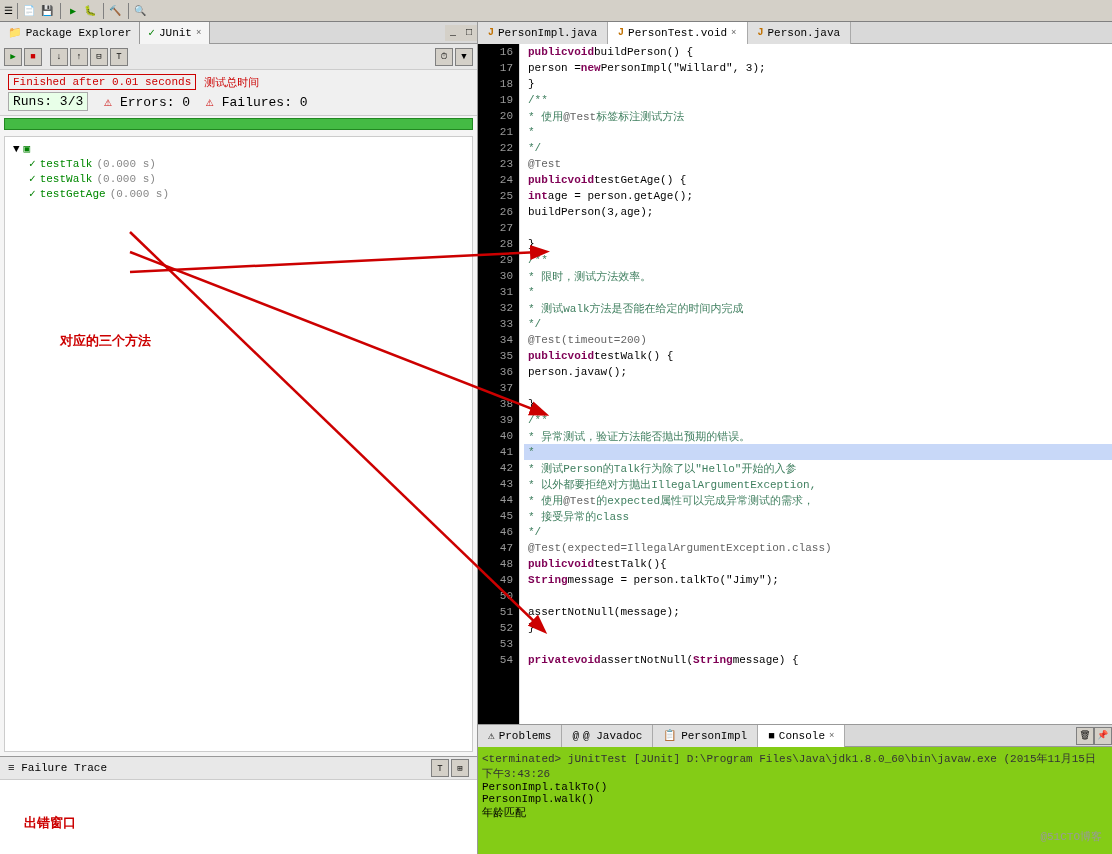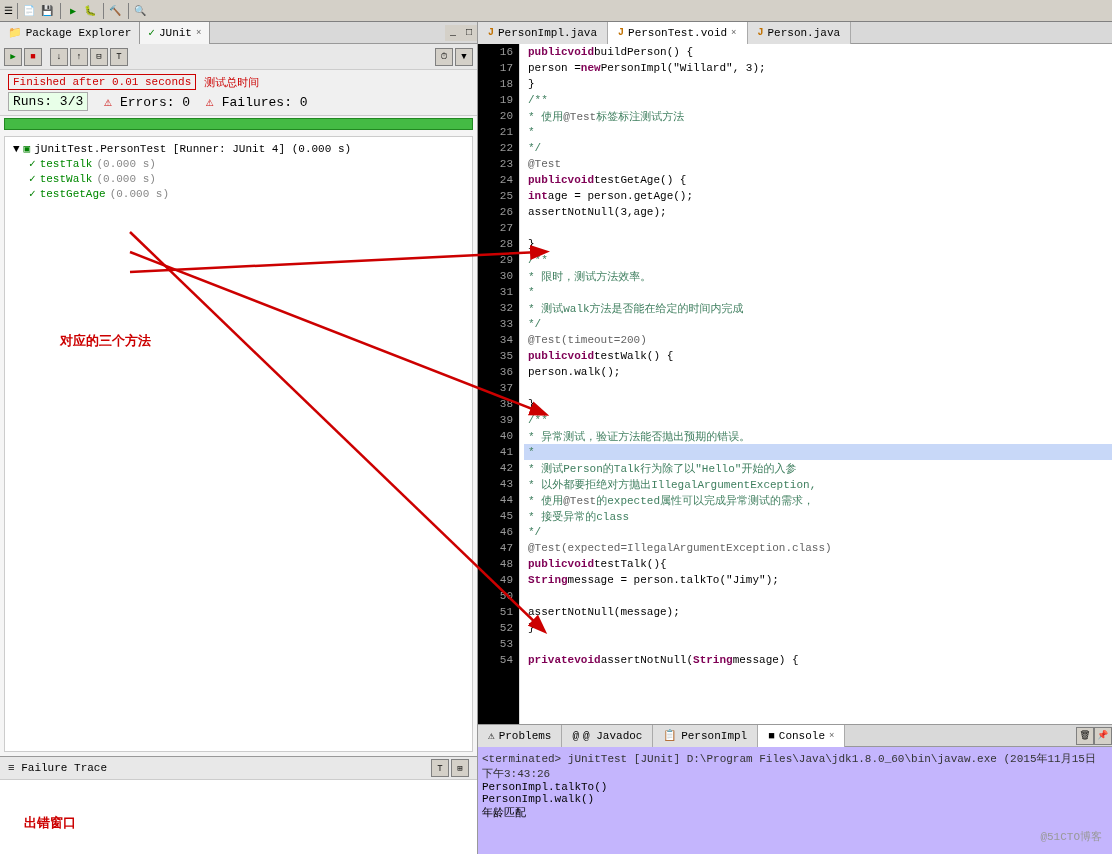--- a/index.html
+++ b/index.html
@@ -65,21 +65,21 @@
     .line-num.has-arrow::after { content: '▶'; color: #cc0000; position: absolute; right: -8px; font-size: 10px; }
     #code-content { flex: 1; overflow: auto; padding-left: 4px; }
     .code-line { height: 16px; display: flex; align-items: center; font-size: 11px; white-space: nowrap; padding: 0 4px; font-family: 'Courier New', monospace; }
     .code-line.highlighted { background: #c8d8f8; }
     
     
     #bottom-panel { height: 130px; border-top: 1px solid #999; display: flex; flex-direction: column; }
     #bottom-tabs { display: flex; align-items: center; background: #d9d9d9; border-bottom: 1px solid #999; height: 22px; }
     .btab { padding: 2px 10px; font-size: 11px; cursor: pointer; border-right: 1px solid #aaa; background: #e0e0e0; height: 22px; display: flex; align-items: center; gap: 4px; }
     .btab.active { background: white; }
-    #bottom-content { flex: 1; background: #c4b5fd; overflow: auto; padding: 4px; font-size: 11px; font-family: 'Courier New', monospace; }
+    #bottom-content { flex: 1; background: #84cc16; overflow: auto; padding: 4px; font-size: 11px; font-family: 'Courier New', monospace; }
     
     
     #left-inner { position: relative; flex: 1; display: flex; flex-direction: column; overflow: hidden; }
     
     .watermark { position: absolute; bottom: 10px; right: 10px; color: #999; font-size: 11px; }
     
     #full-wrap { position: relative; width: 1112px; height: 832px; display: flex; }
   </style>
 </head>
 <body>
@@ -156,21 +156,20 @@
       </div>
 
       <div id="progress-bar"></div>
 
       <div id="left-inner">
         <div id="test-tree">
           <div class="tree-root">
             <div class="tree-item">
               <span>▼</span>
               <span style="color:green;">▣</span>
-              <span>jUnitTest.PersonTest [Runner: JUnit 4] (0.000 s)</span>
             </div>
             <div class="tree-indent">
               <div class="tree-item">
                 <span style="color:green;">✓</span>
                 <span class="test-pass">testTalk</span>
                 <span class="test-time">(0.000 s)</span>
               </div>
               <div class="tree-item">
                 <span style="color:green;">✓</span>
                 <span class="test-pass">testWalk</span>
@@ -283,21 +282,21 @@
             <span style="color:#3f7f5f">     *</span>
           </div>
           <div class="code-line">
             <span style="color:#3f7f5f">     */</span>
           </div>
           <div class="code-line">    
             <span style="color:#646464">@Test</span>
           </div>
           <div class="code-line">    <span style="color:#7f0055;font-weight:bold">public</span> <span style="color:#7f0055;font-weight:bold">void</span> testGetAge() {</div>
           <div class="code-line">        <span style="color:#7f0055;font-weight:bold">int</span> age = person.getAge();</div>
-          <div class="code-line">        assertNotNull(3,age);</div>
+          <div class="code-line">        buildPerson(3,age);</div>
           <div class="code-line">&nbsp;</div>
           <div class="code-line">    }</div>
           <div class="code-line">
             <span style="color:#3f7f5f">    /**</span>
           </div>
           <div class="code-line">
             <span style="color:#3f7f5f">     * 限时，测试方法效率。</span>
           </div>
           <div class="code-line">
             <span style="color:#3f7f5f">     *</span>
@@ -305,21 +304,21 @@
           <div class="code-line">
             <span style="color:#3f7f5f">     * 测试walk方法是否能在给定的时间内完成</span>
           </div>
           <div class="code-line">
             <span style="color:#3f7f5f">     */</span>
           </div>
           <div class="code-line">    
             <span style="color:#646464">@Test(timeout=200)</span>
           </div>
           <div class="code-line">    <span style="color:#7f0055;font-weight:bold">public</span> <span style="color:#7f0055;font-weight:bold">void</span> testWalk() {</div>
-          <div class="code-line">        person.walk();</div>
+          <div class="code-line">        person.javaw();</div>
           <div class="code-line">&nbsp;</div>
           <div class="code-line">    }</div>
           <div class="code-line">
             <span style="color:#3f7f5f">    /**</span>
           </div>
           <div class="code-line">
             <span style="color:#3f7f5f">     * 异常测试，验证方法能否抛出预期的错误。</span>
           </div>
           <div class="code-line highlighted">
             <span style="color:#3f7f5f">     *</span>

